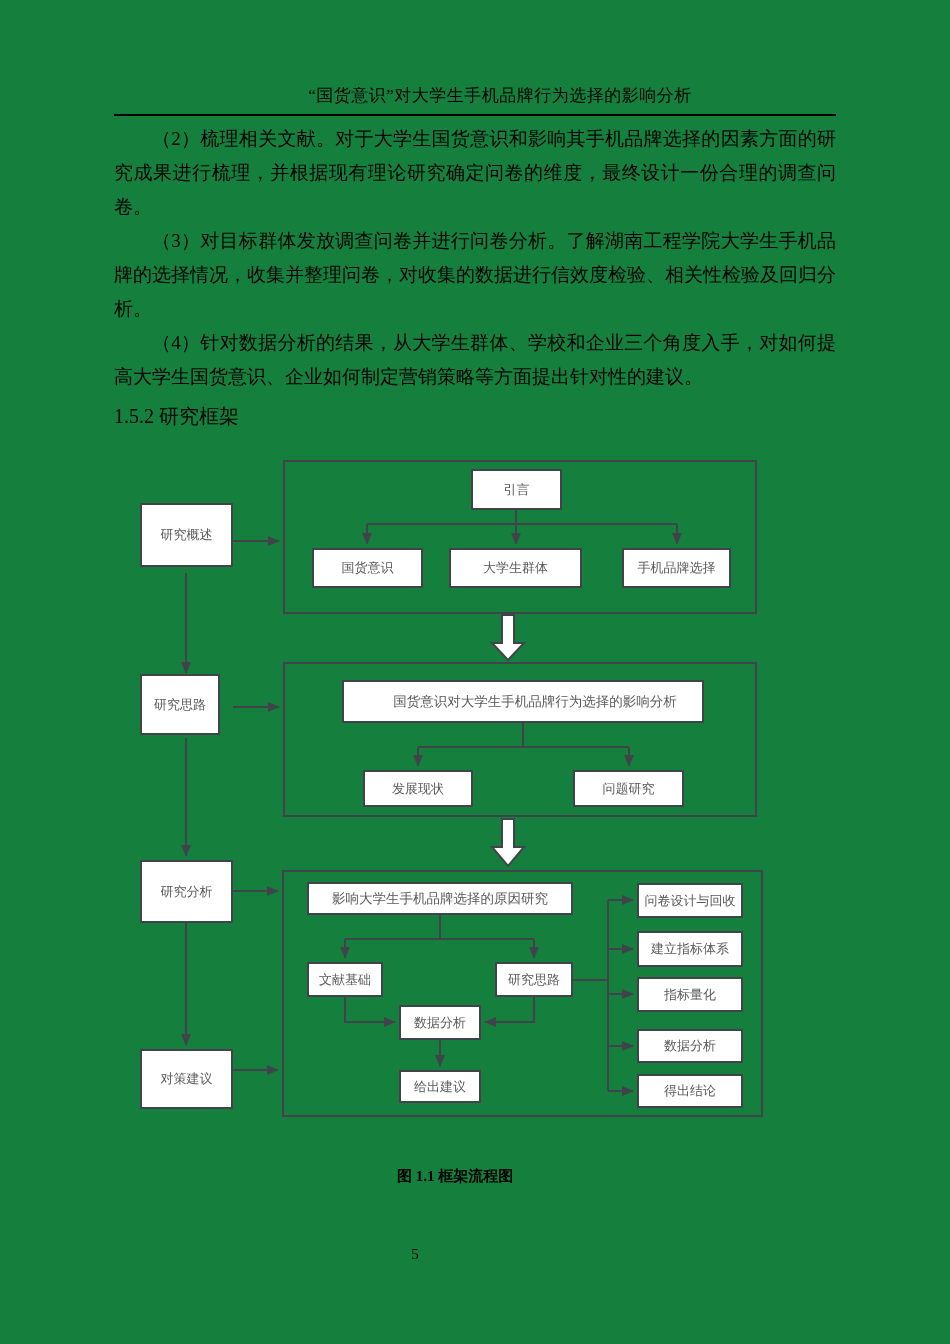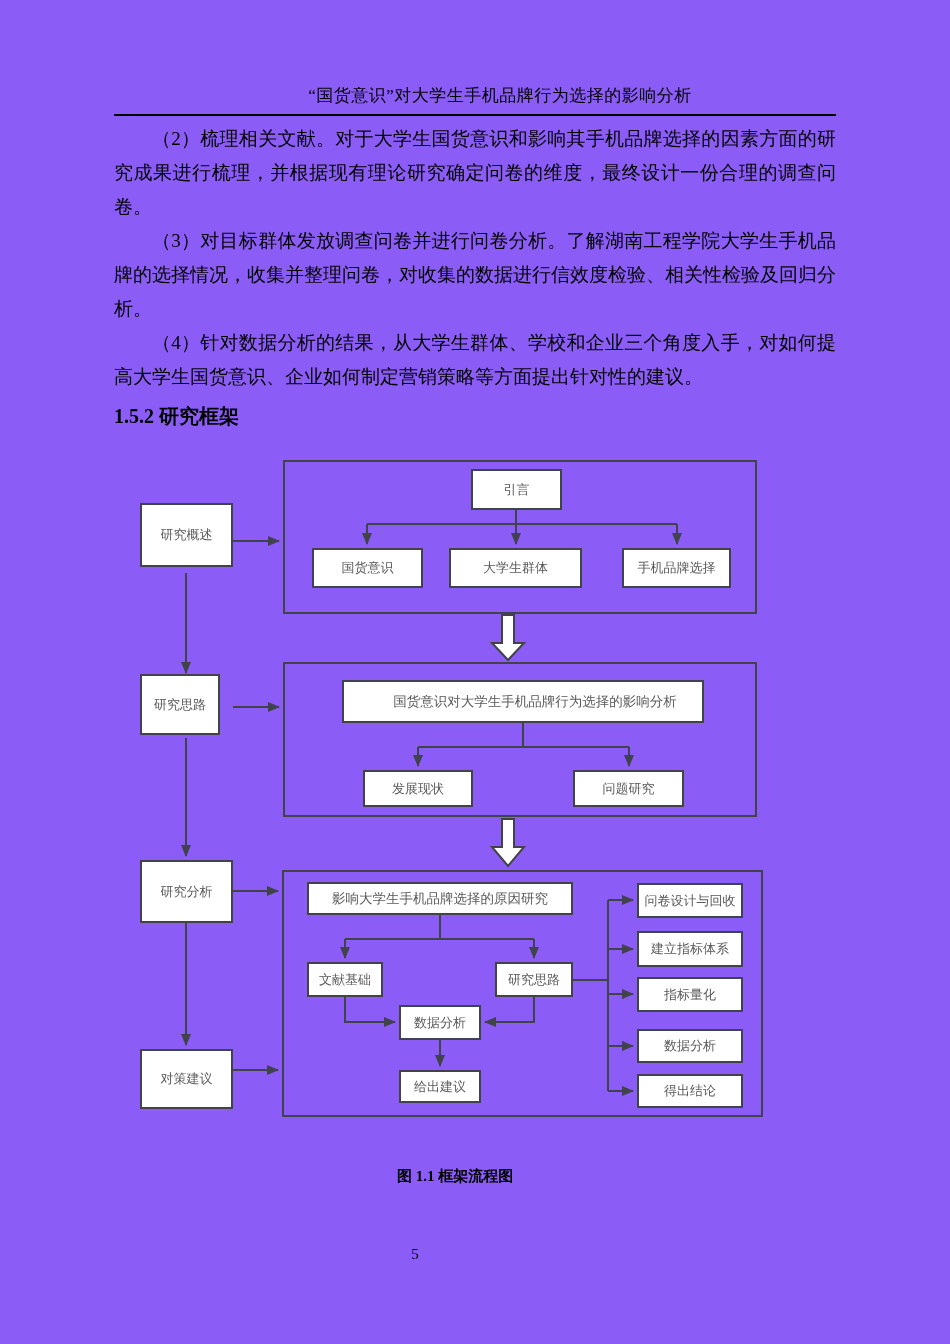--- a/index.html
+++ b/index.html
@@ -4,41 +4,41 @@
 <style>
   :root{
     --line-color:#40444a;
     --diagram-text:#595959;
     --ink:#111;
   }
   html,body{margin:0;padding:0;background:#ffffff;}
   .page{
     position:relative;
     width:950px;height:1344px;
-    background:#8b5cf6;
+    background:#15803d;
     font-family:"Liberation Serif","DejaVu Serif",serif;
     color:var(--ink);
     overflow:hidden;
   }
   .header-title{
     position:absolute;top:84px;left:90px;width:820px;
     text-align:center;font-size:17px;letter-spacing:.5px;
     color:#000;
   }
   .header-rule{
     position:absolute;top:114px;left:114px;width:722px;height:0;
     border-top:2px solid #000;
   }
   .body-text{
     position:absolute;top:122px;left:114px;width:722px;
     font-size:19px;line-height:34px;text-align:justify;color:#000;
   }
   .body-text p{margin:0;text-indent:2em;}
   .section-heading{
-    margin:8px 0 0 0;font-size:20px;line-height:28px;font-weight:bold;color:#000;
+    margin:8px 0 0 0;font-size:20px;line-height:28px;font-weight:normal;color:#000;
   }
   .flow-svg{position:absolute;top:0;left:0;width:950px;height:1344px;}
   .cline{stroke:var(--line-color);stroke-width:2;fill:none;}
   #arr path{fill:var(--line-color);}
   .harrow{fill:#ffffff;stroke:var(--line-color);stroke-width:2;}
   .dbox{
     position:absolute;box-sizing:border-box;
     border:2px solid var(--line-color);
     background:#ffffff;
     display:flex;align-items:center;justify-content:center;

